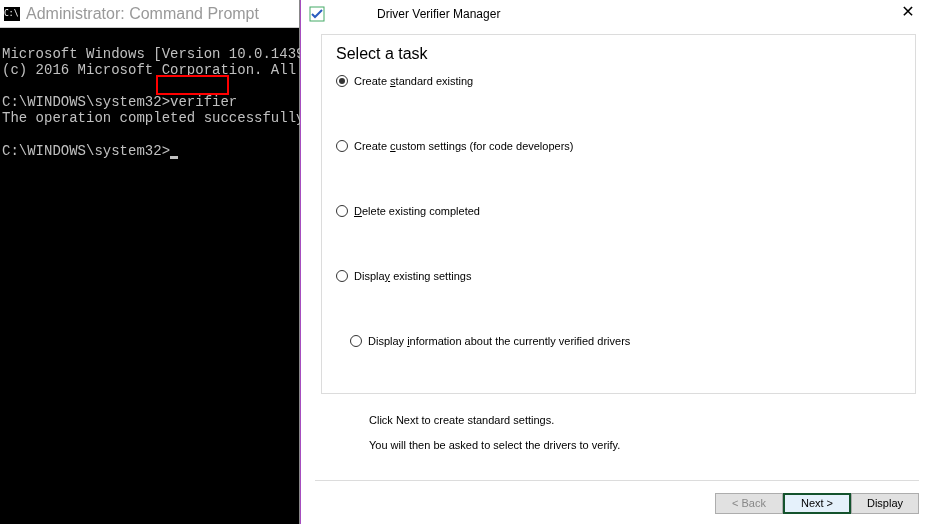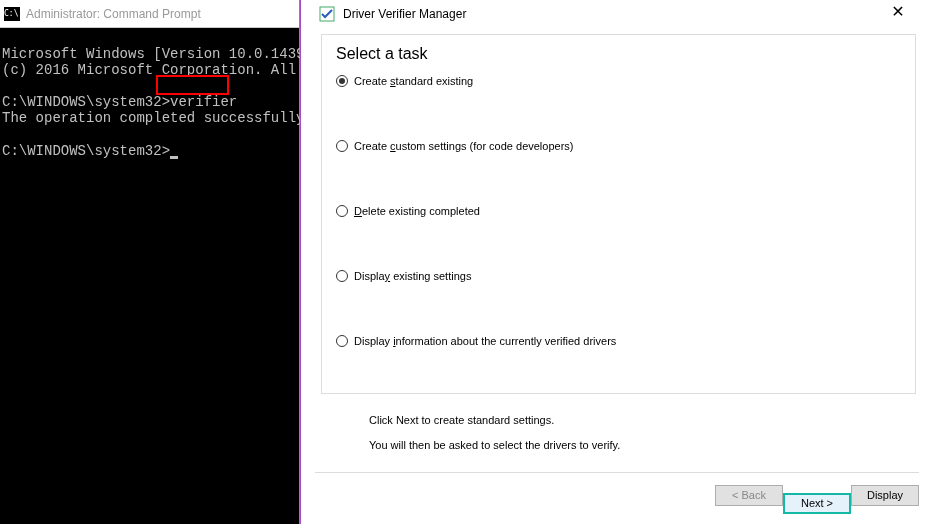--- a/index.html
+++ b/index.html
@@ -36,21 +36,21 @@
       background: #000;
       color: #fff;
       font-size: 8px;
       text-align: center;
       line-height: 14px;
       margin-right: 6px;
       font-family: monospace;
     }
     .cmd-title {
       color: #999;
-      font-size: 12px;
+      font-size: 16px;
     }
     .cmd-body {
       font-family: Consolas, "Courier New", monospace;
       font-size: 14px;
       color: #c0c0c0;
       background: #000;
       padding: 2px;
       white-space: pre;
       line-height: 1.15;
       position: relative;
@@ -78,22 +78,23 @@
       top: 0;
       width: 636px;
       height: 524px;
       background: #fff;
       border-left: 1px solid #a64dbf;
     }
     .dialog-titlebar {
       height: 28px;
       display: flex;
       align-items: center;
-      padding: 0 18px;
-      background: #fff;
+      padding: 0 8px;
+      background: #fff;
+      gap: 44px;
     }
     .dialog-icon {
       width: 16px;
       height: 16px;
       margin-right: 8px;
     }
     .dialog-title {
       flex: 1;
       font-size: 12px;
       color: #000;
@@ -122,21 +123,21 @@
     .radio-group {
       display: flex;
       flex-direction: column;
     }
     .radio-item {
       display: flex;
       align-items: center;
       margin-bottom: 53px;
       font-size: 11px;
     }
-    .radio-item:last-child { margin-bottom: 0; }
+    .radio-item:last-child { margin-bottom: 0; margin-left: 14px; }
     .radio {
       width: 12px;
       height: 12px;
       border: 1px solid #333;
       border-radius: 50%;
       margin-right: 6px;
       display: flex;
       align-items: center;
       justify-content: center;
     }
@@ -173,24 +174,23 @@
       height: 21px;
       border: 1px solid #adadad;
       background: #e1e1e1;
       font-size: 11px;
       text-align: center;
       line-height: 19px;
       cursor: default;
     }
     .btn.disabled { color: #888; }
     .btn.default {
-      border: 2px solid #14b8a6;
+      border: 2px solid #14532d;
       line-height: 17px;
       background: #e5f1fb;
-      margin-top: 8px;
     }
   </style>
 </head>
 <body>
 
 <div class="cmd-window">
   <div class="cmd-titlebar">
     <div class="cmd-icon">C:\.</div>
     <div class="cmd-title">Administrator: Command Prompt</div>
   </div>

